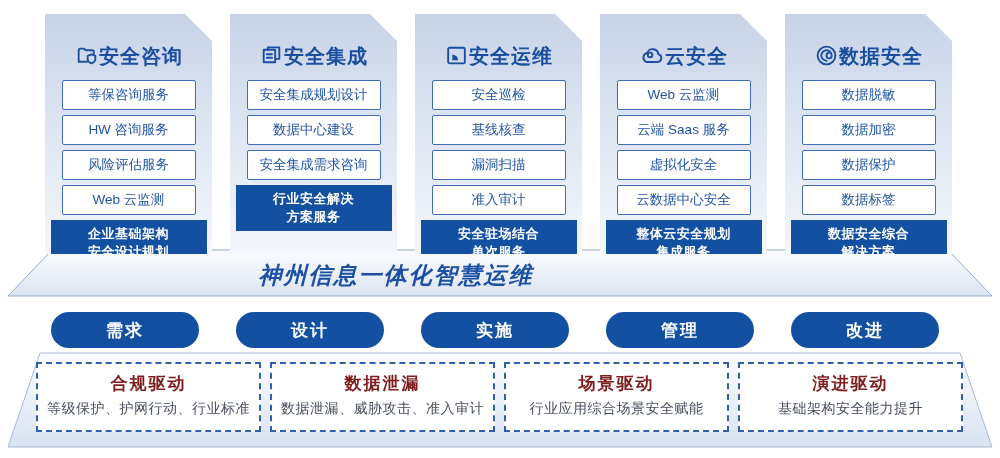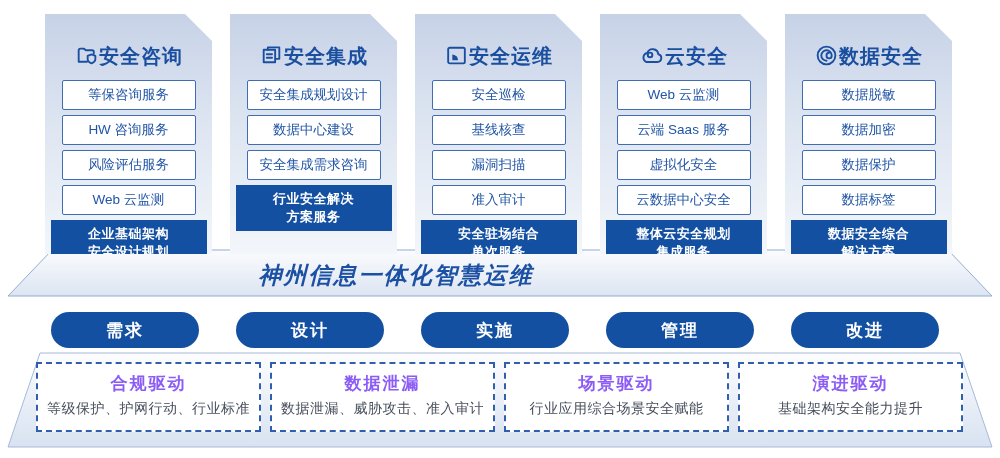--- a/index.html
+++ b/index.html
@@ -51,21 +51,21 @@
     display:flex;align-items:center;justify-content:center;z-index:2;
   }
   .p0{left:51px}.p1{left:236px}.p2{left:421px}.p3{left:606px}.p4{left:791px}
 
   
   .driver{
     position:absolute;top:362px;width:221px;height:66px;background:#ffffff;
     border:2px dashed #2f5fae;z-index:2;text-align:center;
   }
   .d0{left:36px}.d1{left:270px}.d2{left:504px}.d3{left:738px}
-  .driver .dr-title{margin-top:8px;font-size:17px;font-weight:bold;color:#8b5cf6;letter-spacing:2px;}
+  .driver .dr-title{margin-top:8px;font-size:17px;font-weight:bold;color:#7f1d1d;letter-spacing:2px;}
   .driver .dr-desc{margin-top:5px;font-size:14px;color:#474e5c;letter-spacing:.5px;}
 </style>
 </head>
 <body>
 
 <div id="stage">
 
   <svg id="platforms" viewBox="0 0 1000 458" xmlns="http://www.w3.org/2000/svg">
     <defs>
       <linearGradient id="gBanner" x1="0" y1="0" x2="0" y2="1">

